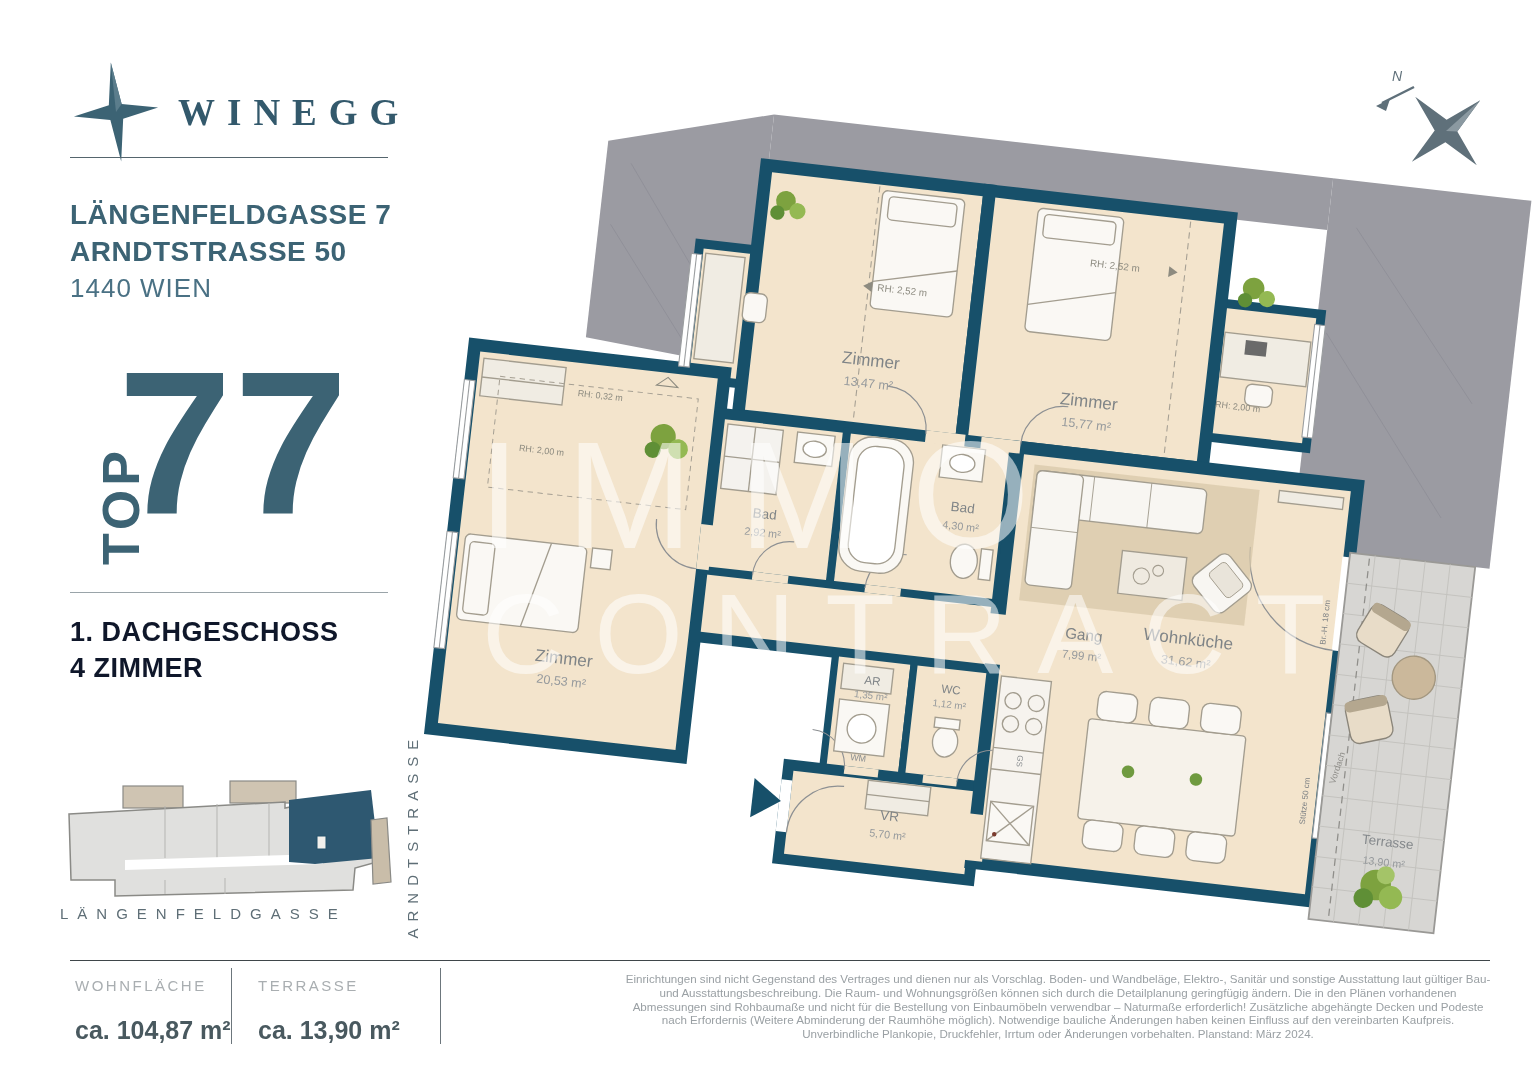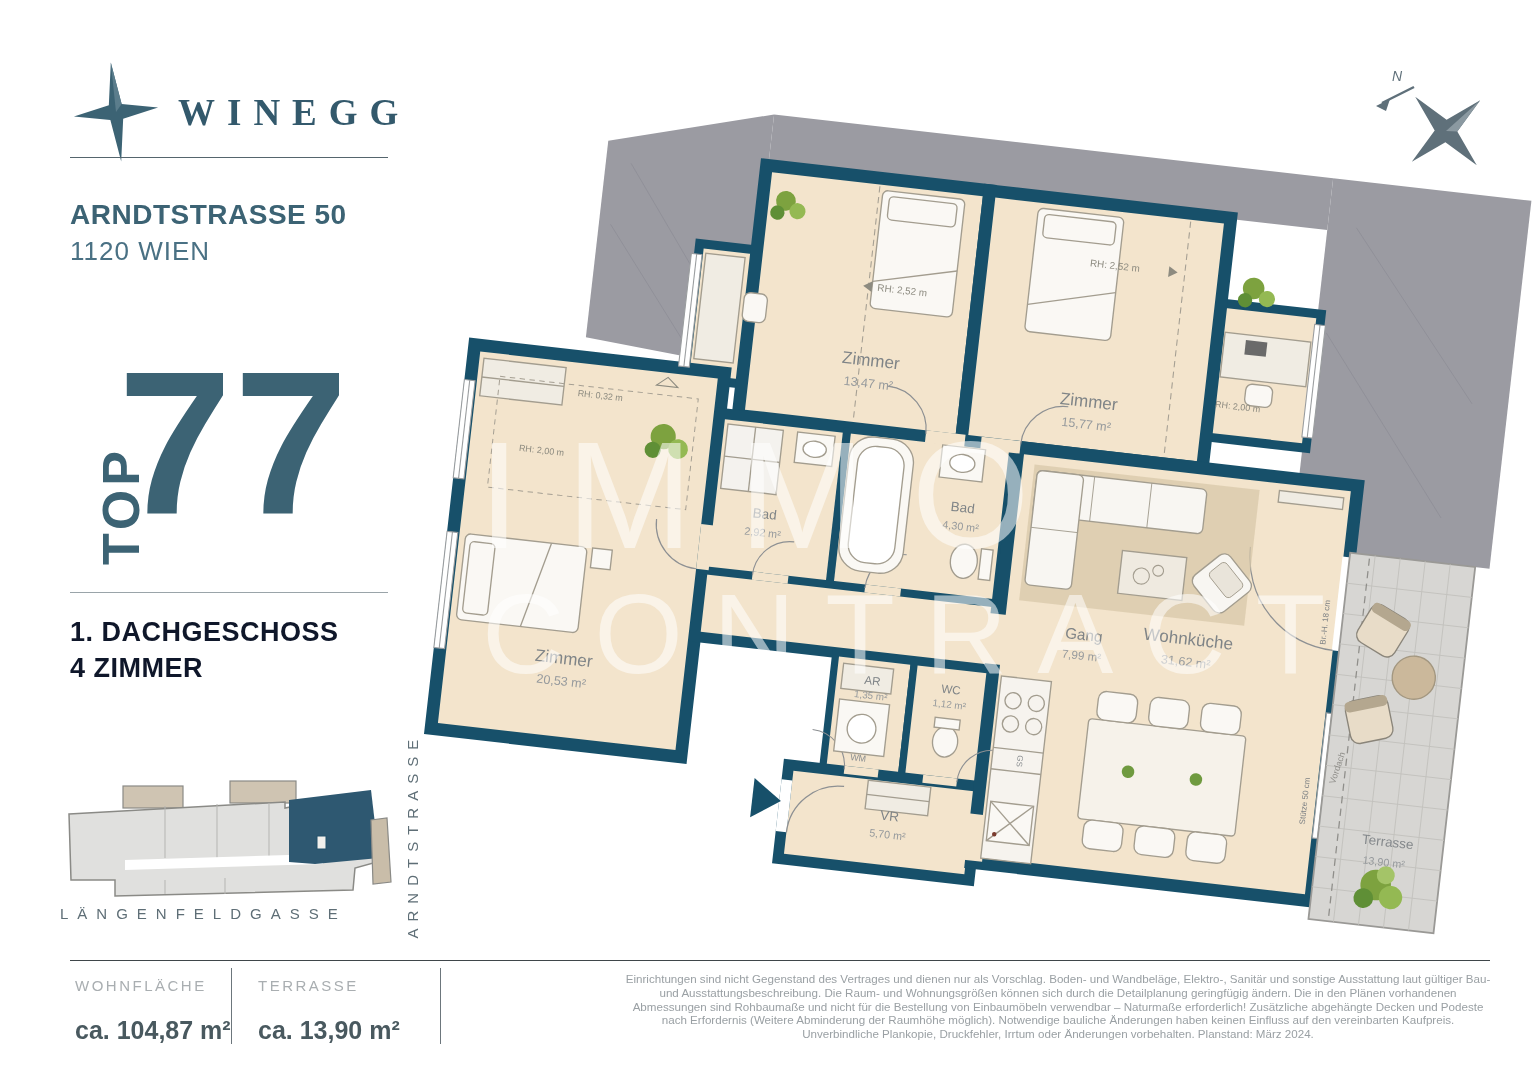--- a/index.html
+++ b/index.html
@@ -71,22 +71,23 @@
     <g transform="rotate(-6 50 54)">
       <polygon points="50,0 57,46 96,54 57,62 50,108 43,62 4,54 43,46" fill="#3c6374"></polygon>
       <polygon points="50,0 57,46 50,54 50,0" fill="#5b7d8c"></polygon>
     </g>
   </svg>
   <div class="brand-text">WINEGG</div>
 </div>
 <div class="rule rule-logo"></div>
 
 <div class="abs address">
+  <div>LÄNGENFELDGASSE 7</div>
   <div>ARNDTSTRASSE 50</div>
-  <div class="city">1120 WIEN</div>
+  <div class="city">1440 WIEN</div>
 </div>
 
 <div class="abs topblock">
   <div class="top-vert">TOP</div>
   <div class="top-num">77</div>
 </div>
 <div class="rule rule-top"></div>
 
 <div class="abs floorinfo">
   <div>1. DACHGESCHOSS</div>

